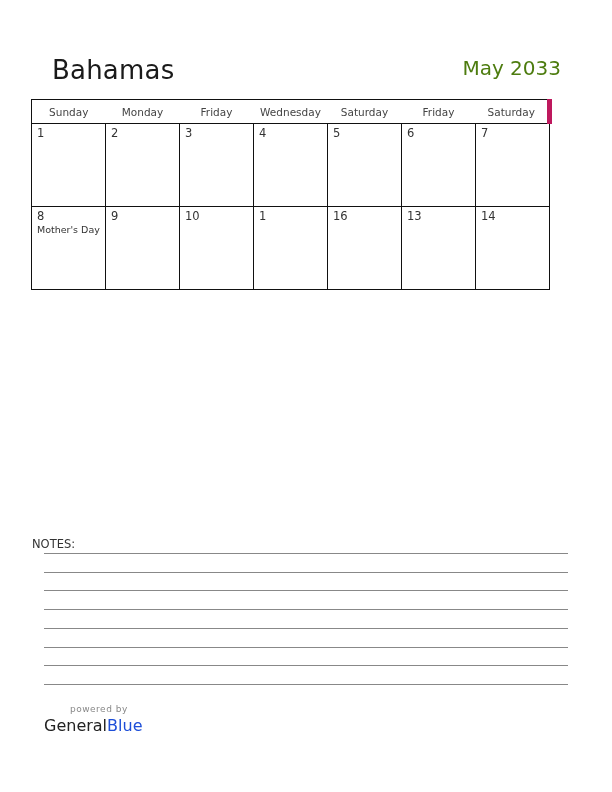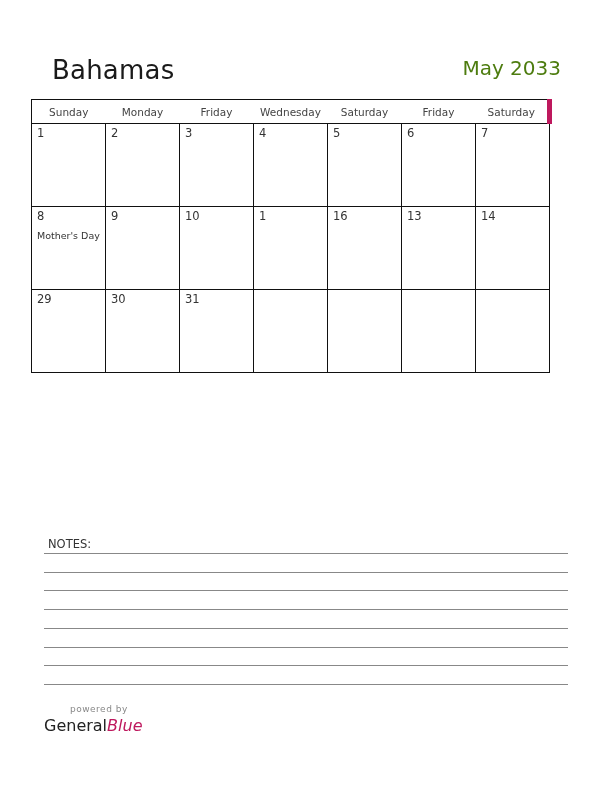--- a/index.html
+++ b/index.html
@@ -6,26 +6,26 @@
   body { width:612px; height:792px; position:relative; overflow:hidden;
          font-family:"DejaVu Sans", sans-serif; color:#222; }
   .title-country { position:absolute; left:52px; top:55px; font-size:26px; font-weight:400; color:#1a1a1a; letter-spacing:0.2px; }
   .title-month { position:absolute; right:51px; top:56px; font-size:20px; color:#4d7c0f; }
   table.cal { position:absolute; left:31px; top:99px; width:521px; border-collapse:collapse; table-layout:fixed; }
   table.cal th { height:23px; border:1px solid #111; border-left:none; border-right:none; font-weight:400; font-size:10.5px; color:#444; text-align:center; padding:0; }
   table.cal tr.hdr th:first-child { border-left:1px solid #111; }
   table.cal tr.hdr th:last-child { border-right:5px solid #be185d; }
   table.cal td { height:76px; border:1px solid #111; vertical-align:top; padding:3px 5px; font-size:11.5px; color:#333; }
   .daynum { display:block; line-height:13px; }
-  .holiday { display:block; font-size:9.5px; line-height:12px; color:#333; margin-top:7px; }
-  .notes-label { position:absolute; left:48px; top:537px; font-size:11.5px; color:#333; }
+  .holiday { display:block; font-size:9.5px; line-height:12px; color:#333; margin-top:1px; }
+  .notes-label { position:absolute; left:32px; top:537px; font-size:11.5px; color:#333; }
   .note-line { position:absolute; left:44px; width:524px; height:0; border-top:1px solid #888; }
   .powered { position:absolute; left:47px; top:704px; font-size:9px; color:#888; letter-spacing:0.5px;padding-left:23px; }
   .brand { position:absolute; left:44px; top:716px; font-size:16px; color:#222; }
-  .brand .blue { color:#be185d;font-style:italic; }
+  .brand .blue { color:#1d4ed8; }
 </style>
 </head>
 <body>
 
 <div class="title-country">Bahamas</div>
 <div class="title-month">May 2033</div>
 
 <table class="cal">
   <thead>
     <tr class="hdr">
@@ -79,43 +79,20 @@
         <td>
           <span class="daynum">16</span>
         </td>
         <td>
           <span class="daynum">13</span>
         </td>
         <td>
           <span class="daynum">14</span>
         </td>
       </tr>
-      <tr>
-        <td>
-          <span class="daynum">29</span>
-        </td>
-        <td>
-          <span class="daynum">30</span>
-        </td>
-        <td>
-          <span class="daynum">31</span>
-        </td>
-        <td>
-          <span class="daynum"></span>
-        </td>
-        <td>
-          <span class="daynum"></span>
-        </td>
-        <td>
-          <span class="daynum"></span>
-        </td>
-        <td>
-          <span class="daynum"></span>
-        </td>
-      </tr>
     </tbody>
 </table>
 
 <div class="notes-label">NOTES:</div>
 <div id="notes-lines">
     <div class="note-line" style="top: 553px;"></div>
     <div class="note-line" style="top: 571.7px;"></div>
     <div class="note-line" style="top: 590.4px;"></div>
     <div class="note-line" style="top: 609.1px;"></div>
     <div class="note-line" style="top: 627.8px;"></div>

